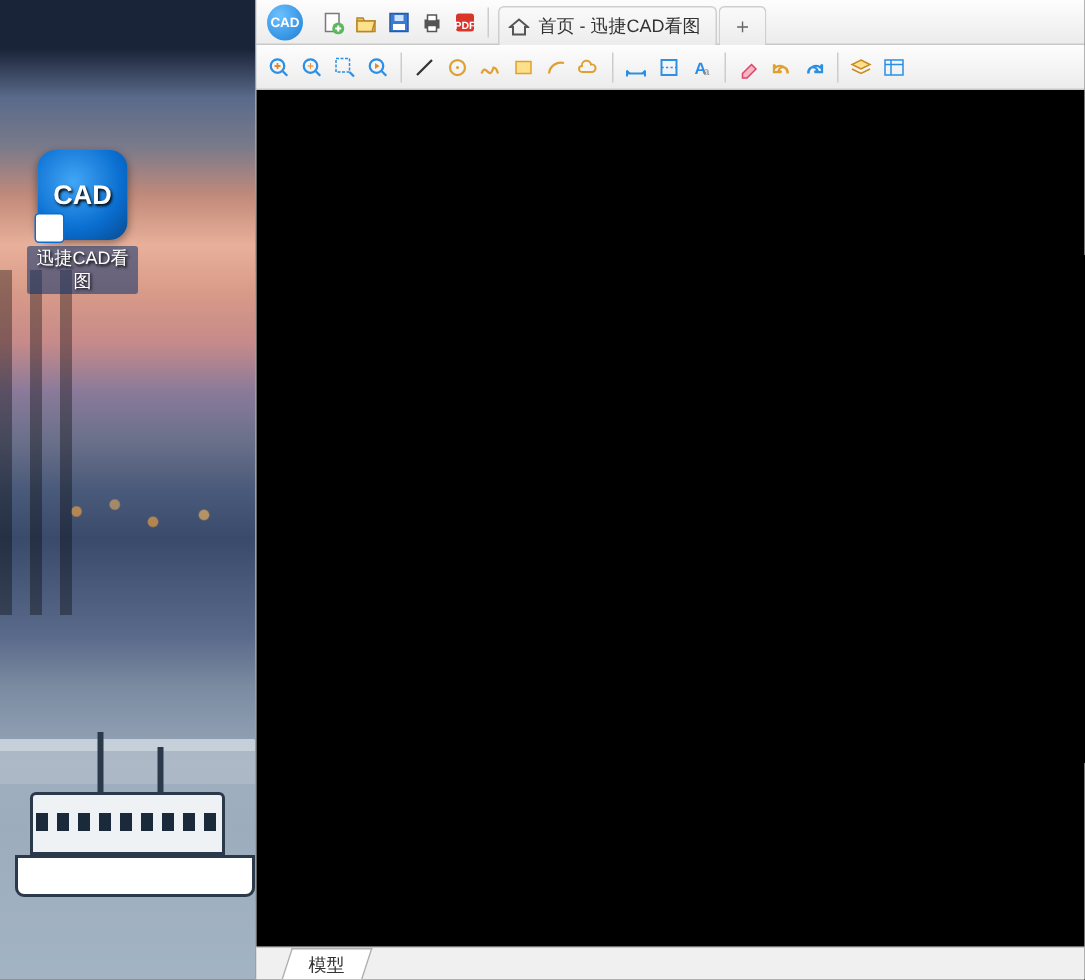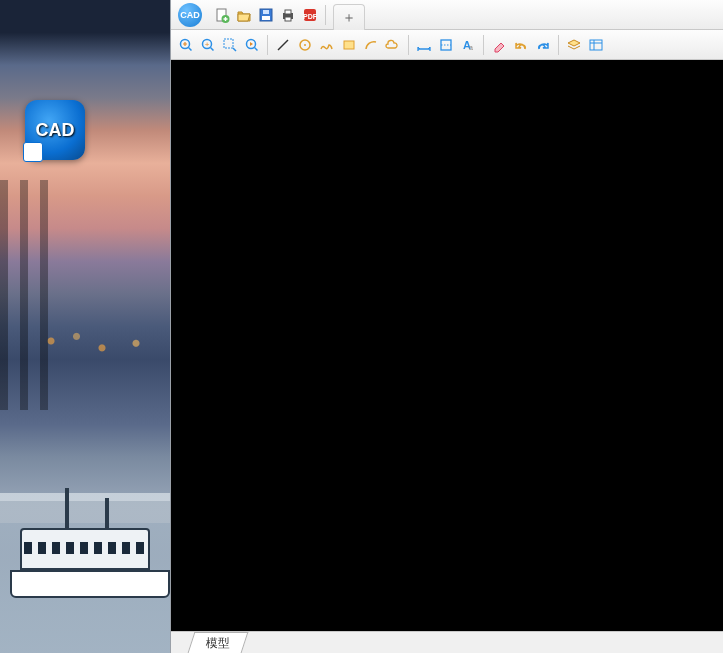--- a/index.html
+++ b/index.html
@@ -128,20 +128,21 @@
     <div class="mast"></div>
       <div class="mast2"></div>
     <div class="deck"></div>
       <div class="windows"></div>
       <div class="hull"></div>
   </div>
   <div class="desktop-icon">
     <div class="icon-box">
       <span class="cad-txt">CAD</span>
     </div>
+    <span class="label">迅捷CAD看图</span>
   </div>
 </div>
 
 <div class="app">
 
   <div class="menubar">
     <div class="app-mark">
       <div class="circ">CAD</div>
     </div>
 
@@ -174,20 +175,26 @@
     </div>
     <div class="tbtn">
       <svg width="16" height="16">
           <rect x="2" y="2" width="12" height="12" rx="2" fill="#d9362b"></rect>
           <text x="8" y="12" font-size="7" text-anchor="middle" fill="#fff" font-family="Arial" font-weight="bold">PDF</text>
         </svg>
     </div>
     <div class="sep"></div>
 
     <div class="tabbar">
+      <div class="tab">
+        <svg class="home-ico" width="14" height="14">
+            <path d="M7 2l6 5h-2v5H3V7H1z" fill="none" stroke="#555" stroke-width="1.3"></path>
+          </svg>
+        <span>首页 - 迅捷CAD看图</span>
+      </div>
       <div class="tabsep"></div>
       <div class="tab plus">
         <span style="color:#666;font-size:14px;">＋</span>
       </div>
     </div>
   </div>
 
   <div class="toolbar2">
     <div class="tbtn">
         <svg width="16" height="16">

